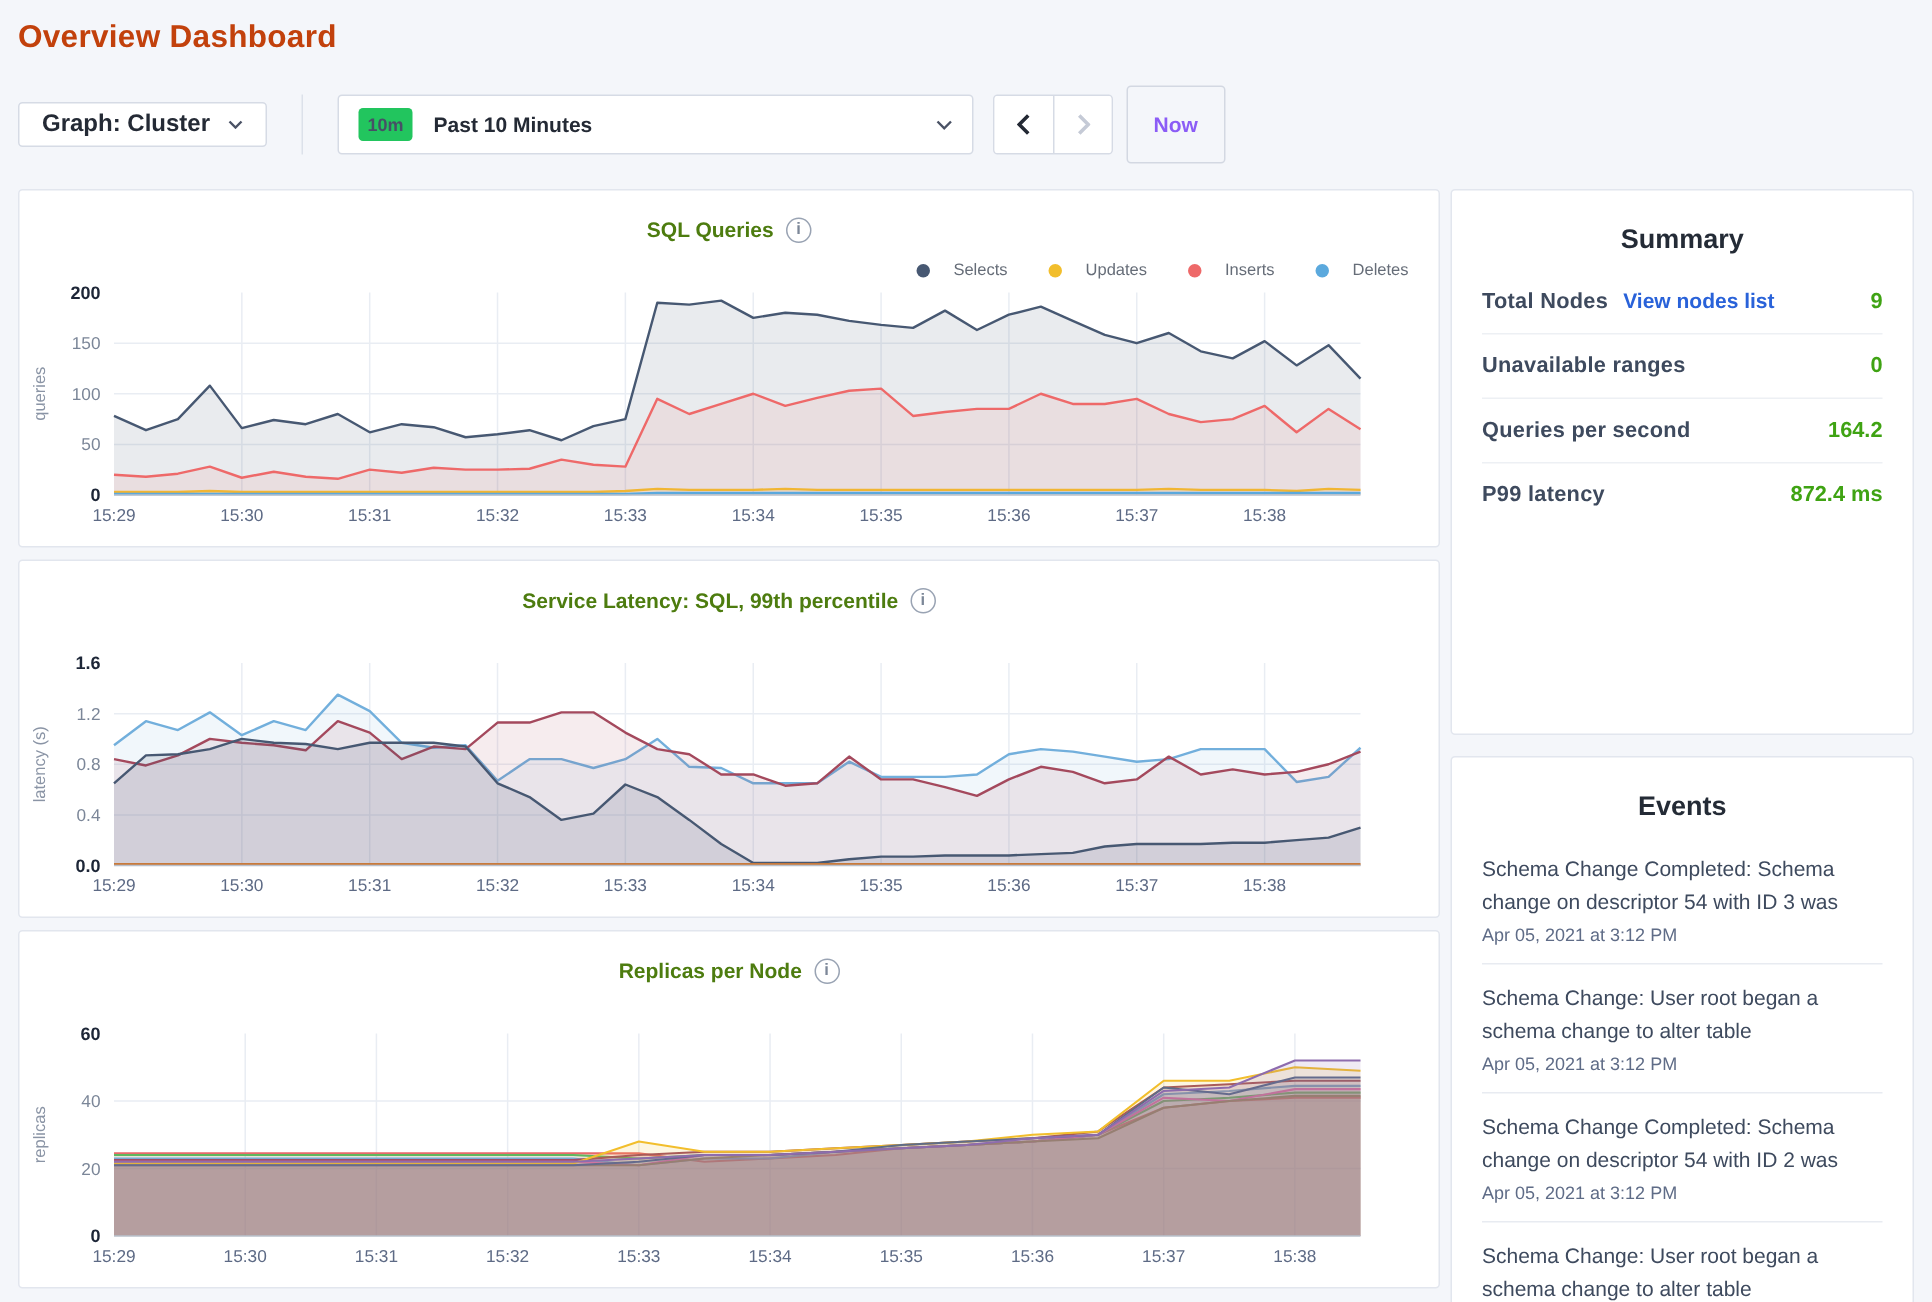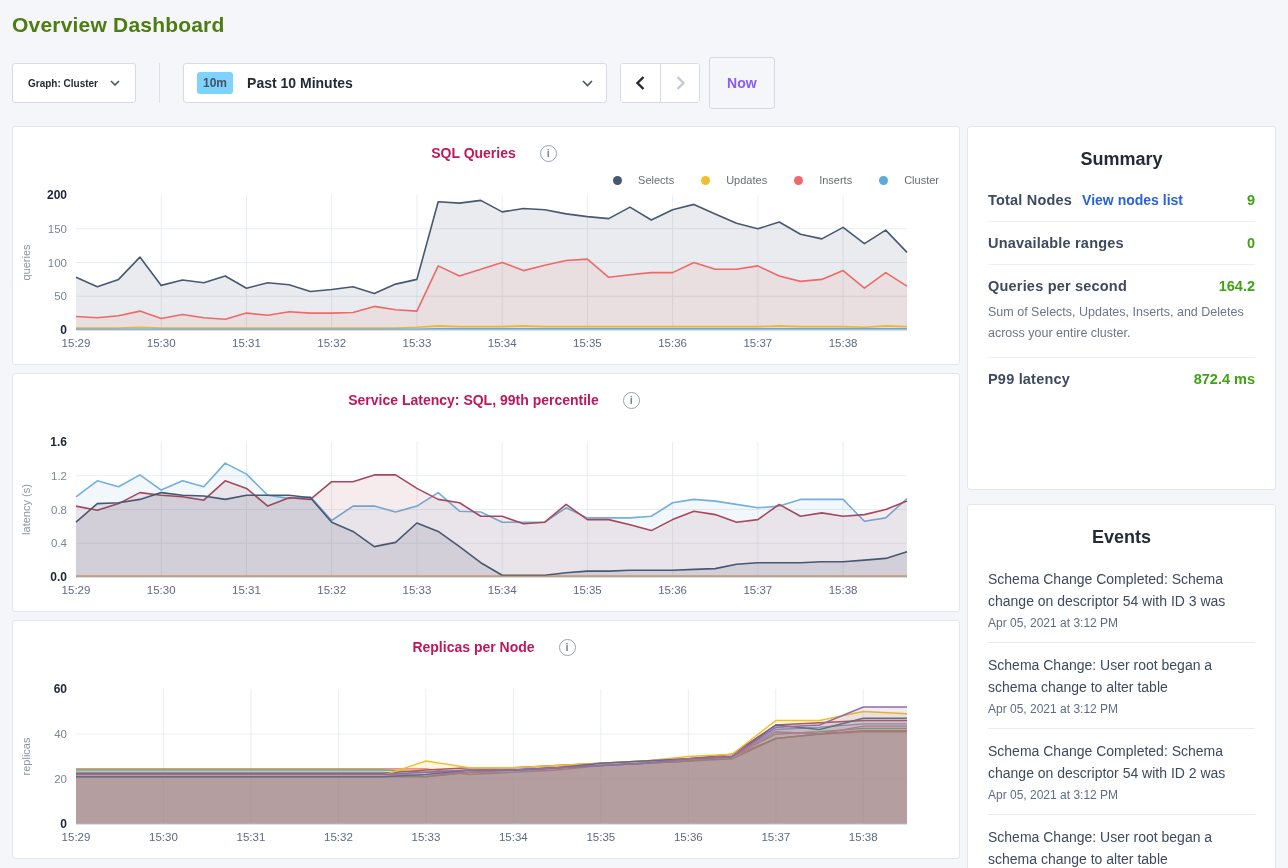--- a/index.html
+++ b/index.html
@@ -3,56 +3,56 @@
 <meta charset="utf-8">
 <style>
   * { box-sizing: border-box; }
   html,body { margin:0; padding:0; }
   body {
     width:1288px; height:868px; overflow:hidden; position:relative;
     background:#f4f6fa; color:#242a35;
     font-family:"Liberation Sans", sans-serif;
   }
   .page { padding:0 12px; }
-  .page-title { font-size:21px; font-weight:700; color:#4d7c0f; margin:13px 0 0 0; letter-spacing:.2px; }
+  .page-title { font-size:21px; font-weight:700; color:#c2410c; margin:13px 0 0 0; letter-spacing:.2px; }
 
   
   .toolbar { display:flex; align-items:center; margin-top:26px; height:40px; }
   .dd {
-    height:40px; background:#fff; border:1px solid #d6dbe5; border-radius:3px;
+    height:30px; background:#fff; border:1px solid #d6dbe5; border-radius:3px;
     display:flex; align-items:center; gap:12px; padding:0 15px;
-    font-size:10px; font-weight:700; color:#242a35; cursor:pointer; font-family:inherit;
+    font-size:16px; font-weight:700; color:#242a35; cursor:pointer; font-family:inherit;
   }
   .dd + .dd { margin-left:24px; }
   .vdiv { width:1px; height:40px; background:#dce1ea; margin:0 23px; }
   .time-picker {
     height:40px; width:424px; background:#fff; border:1px solid #d6dbe5; border-radius:3px;
     display:flex; align-items:center; padding:0 13px; gap:14px; cursor:pointer;
   }
-  .badge { background:#7dd3fc; color:#475066; font-size:12px; font-weight:700; padding:4px 6px; border-radius:3px; }
+  .badge { background:#22c55e; color:#475066; font-size:12px; font-weight:700; padding:4px 6px; border-radius:3px; }
   .time-label { font-size:14px; font-weight:700; flex:1; text-align:left; color:#242a35; }
   .pager { display:flex; margin-left:13px; border:1px solid #d6dbe5; border-radius:3px; height:40px; background:#fff; overflow:hidden; }
   .pager button { width:39px; height:38px; border:none; background:#fff; display:flex; align-items:center; justify-content:center; cursor:pointer; padding:0; }
   .pager button + button { border-left:1px solid #d6dbe5; }
   .now-btn {
     margin-left:9px; height:52px; padding:0 17px; background:transparent;
     border:1px solid #d3d8e2; border-radius:3px; color:#8b5cf6;
     font-size:14px; font-weight:700; font-family:inherit;
   }
 
   
   .content { display:flex; gap:7px; margin-top:23px; align-items:flex-start; }
   .charts-col { width:948px; display:flex; flex-direction:column; gap:8px; }
   .sidebar { width:309px; display:flex; flex-direction:column; gap:14px; }
   .panel { background:#fff; border:1px solid #e2e6ee; border-radius:3px; }
 
   
   .chart-panel { height:239px; position:relative; }
   .chart-title-row { display:flex; justify-content:center; align-items:center; gap:8px; margin-top:16px; height:20px; }
-  .chart-title { font-size:14px; font-weight:700; color:#be185d; margin:16px;text-align:center; }
+  .chart-title { font-size:14px; font-weight:700; color:#4d7c0f; margin:0;text-align:center; }
   .info-icon {
     width:17px; height:17px; border:1px solid #99a3b3; border-radius:50%;
     color:#7c8798; font-size:11px; line-height:15px; text-align:center; font-weight:600; cursor:pointer;
   }
   .legend { position:absolute; right:20px; top:47px; display:flex; gap:27px; }
   .legend-item { display:flex; align-items:center; gap:16px; font-size:11px; color:#666d78; }
   .legend-dot { width:9px; height:9px; border-radius:50%; }
   svg.chart { position:absolute; left:1px; top:60px; }
 
   
@@ -127,21 +127,21 @@
             <div class="legend-item">
               <span class="legend-dot" style="background: rgb(242, 190, 44);"></span>
               <span>Updates</span>
             </div>
             <div class="legend-item">
               <span class="legend-dot" style="background: rgb(238, 105, 105);"></span>
               <span>Inserts</span>
             </div>
             <div class="legend-item">
               <span class="legend-dot" style="background: rgb(91, 169, 221);"></span>
-              <span>Cluster</span>
+              <span>Deletes</span>
             </div>
           </div>
         <svg class="chart" id="chart-0" width="944" height="175" viewBox="0 0 944 175">
             <line x1="147.23076923076923" y1="8" x2="147.23076923076923" y2="143" stroke="#e9edf3" stroke-width="1"></line>
             <line x1="232.46153846153845" y1="8" x2="232.46153846153845" y2="143" stroke="#e9edf3" stroke-width="1"></line>
             <line x1="317.6923076923077" y1="8" x2="317.6923076923077" y2="143" stroke="#e9edf3" stroke-width="1"></line>
             <line x1="402.9230769230769" y1="8" x2="402.9230769230769" y2="143" stroke="#e9edf3" stroke-width="1"></line>
             <line x1="488.15384615384613" y1="8" x2="488.15384615384613" y2="143" stroke="#e9edf3" stroke-width="1"></line>
             <line x1="573.3846153846154" y1="8" x2="573.3846153846154" y2="143" stroke="#e9edf3" stroke-width="1"></line>
             <line x1="658.6153846153845" y1="8" x2="658.6153846153845" y2="143" stroke="#e9edf3" stroke-width="1"></line>
@@ -297,21 +297,20 @@
               <div class="s-head">
                 <span class="s-label">Unavailable ranges</span>
                 <span class="s-value" style="color: rgb(63, 163, 19);">0</span>
               </div>
             </div>
             <div class="s-row">
               <div class="s-head">
                 <span class="s-label">Queries per second</span>
                 <span class="s-value" style="color: rgb(63, 163, 19);">164.2</span>
               </div>
-              <div class="s-note">Sum of Selects, Updates, Inserts, and Deletes across your entire cluster.</div>
             </div>
             <div class="s-row">
               <div class="s-head">
                 <span class="s-label">P99 latency</span>
                 <span class="s-value" style="color: rgb(63, 163, 19);">872.4 ms</span>
               </div>
             </div>
           </div>
       </section>
       <section class="panel events-panel">

